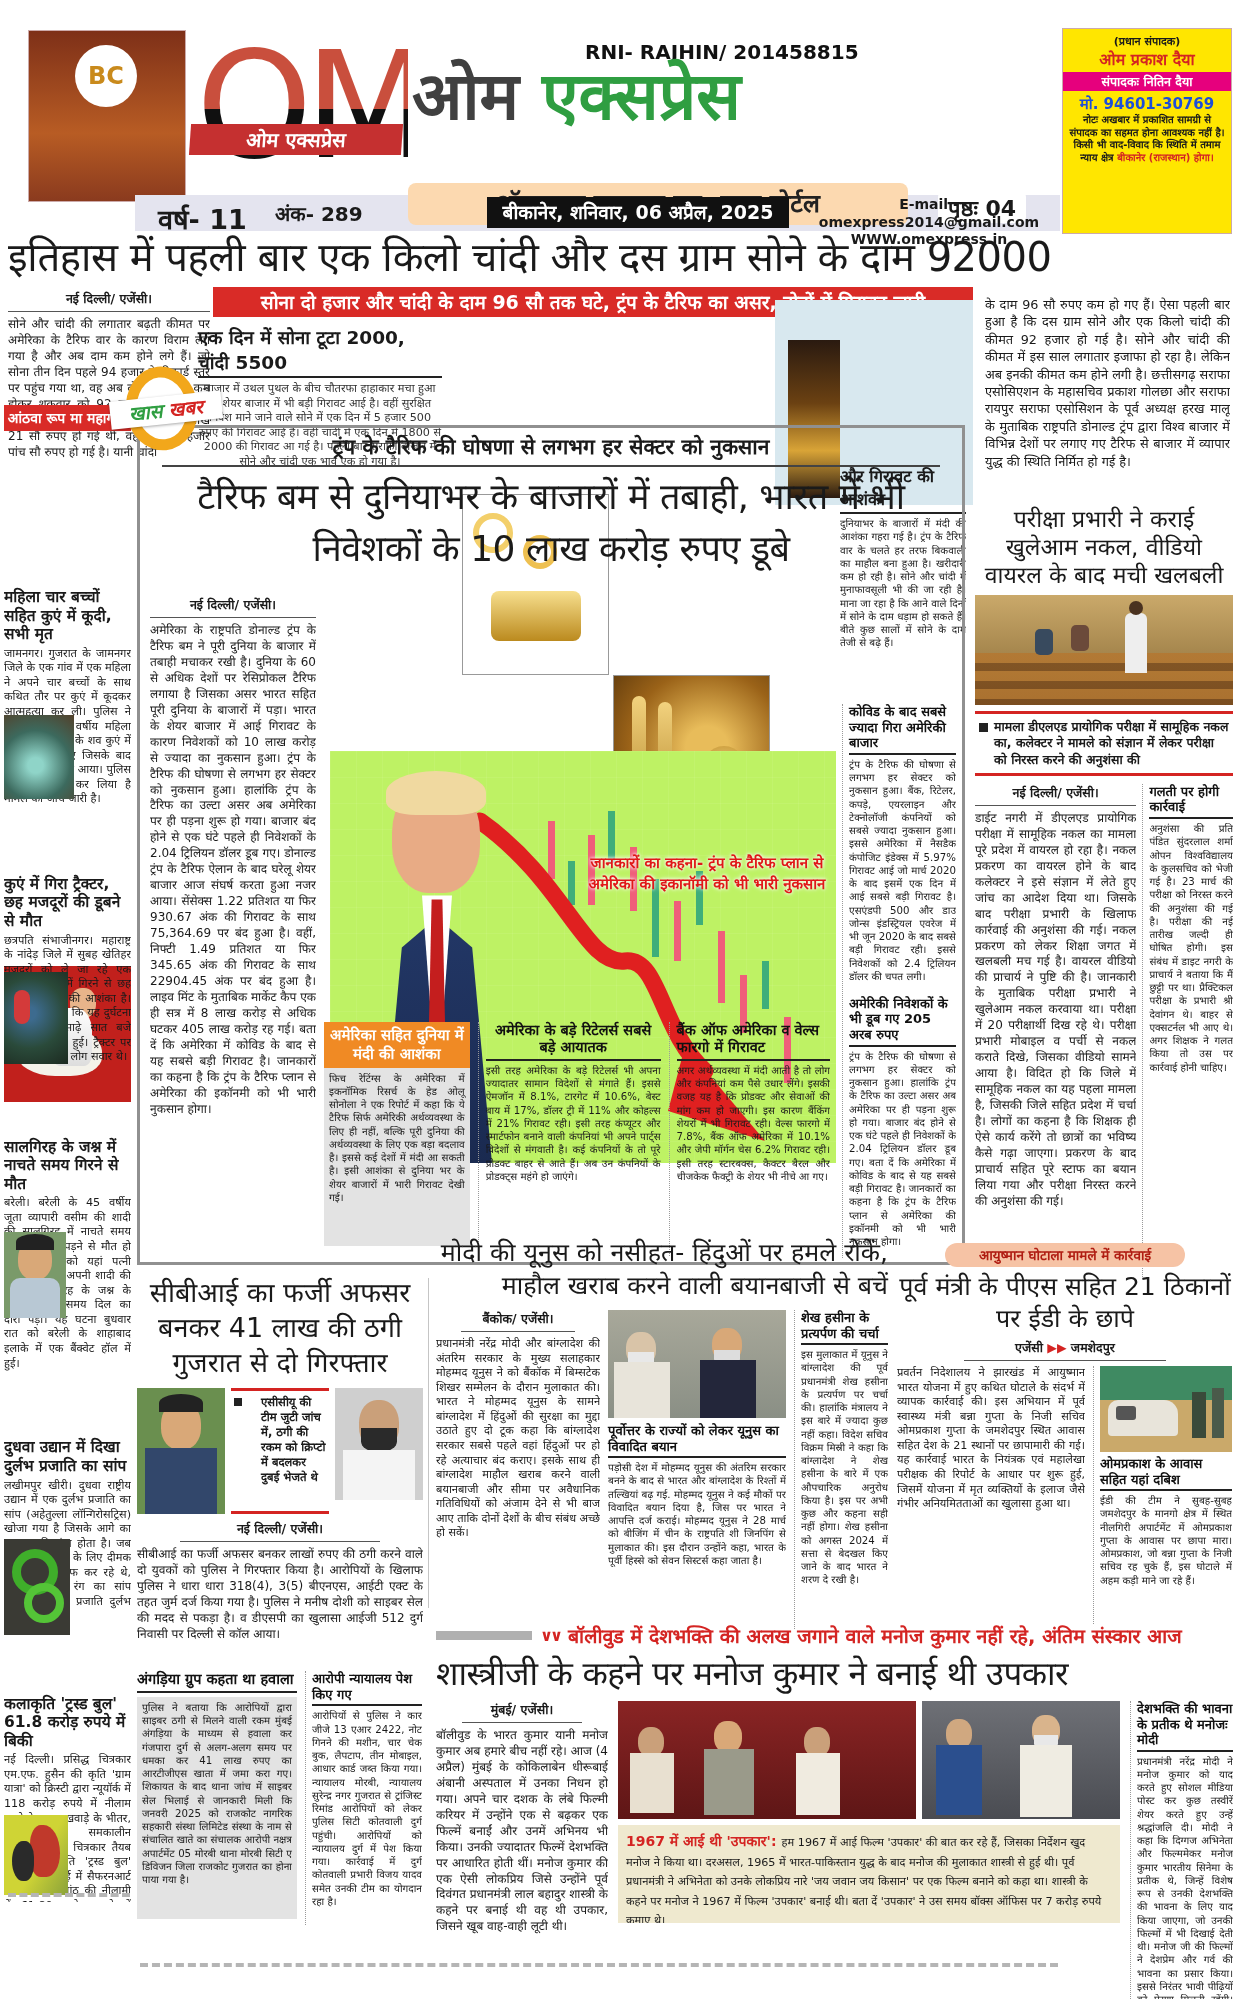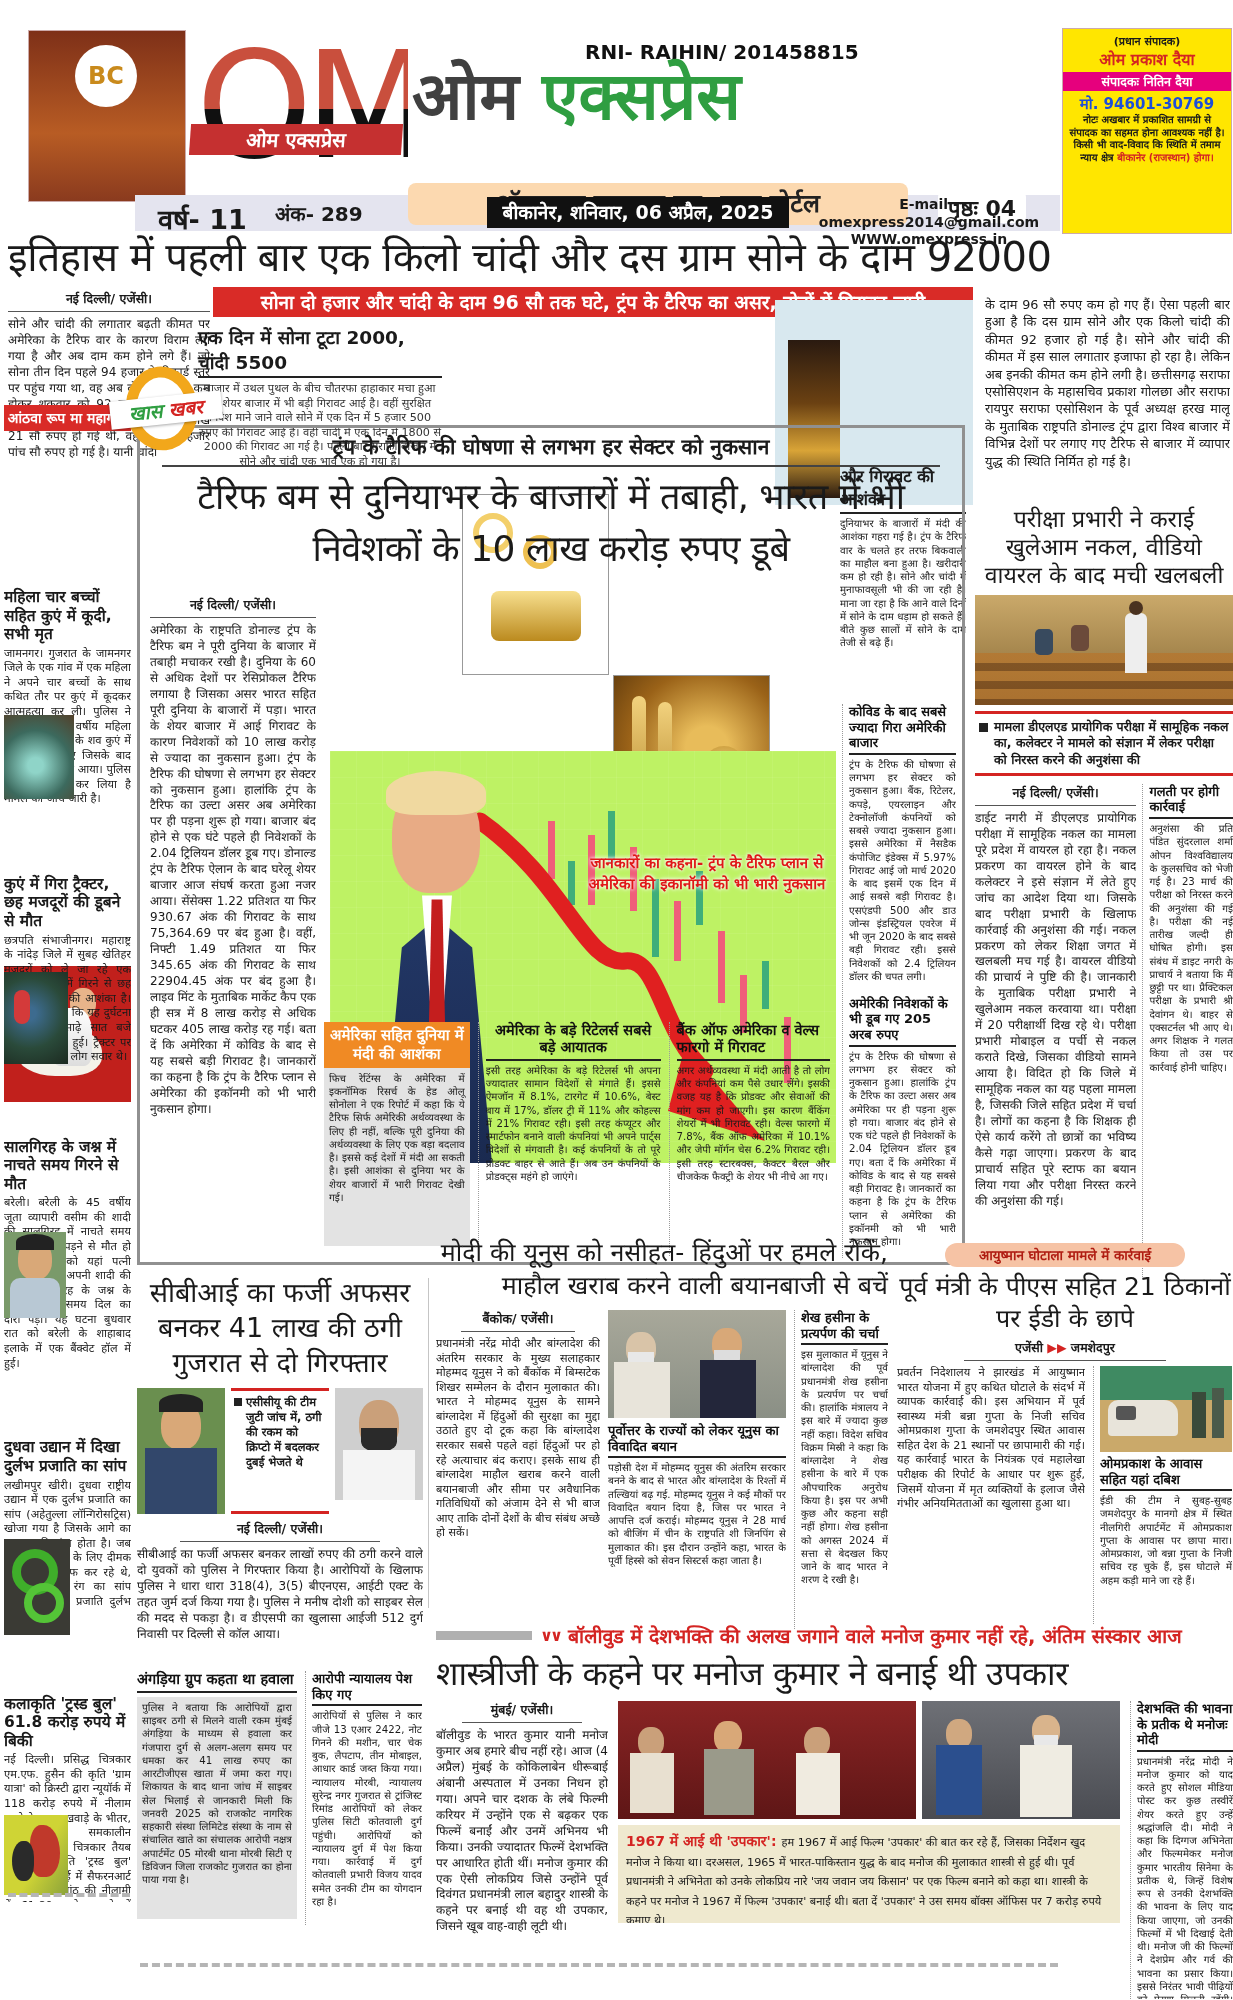--- a/index.html
+++ b/index.html
@@ -267,21 +267,21 @@
   </div>
 
   <div class="a" style="left:137px;top:1275px;width:286px;height:712px;">
     <div class="hl" style="font-size:27px;line-height:1.3;text-align:center;">सीबीआई का फर्जी अफसर बनकर 41 लाख की ठगी गुजरात से दो गिरफ्तार</div>
     <div style="display:flex;gap:6px;margin-top:8px;">
       <div class="photo" style="width:88px;height:126px;background:#6a8f4f;flex:none;">
         <div class="a" style="left:24px;top:14px;width:40px;height:48px;background:#d9a878;border-radius:45%;"></div>
         <div class="a" style="left:22px;top:6px;width:44px;height:18px;background:#222;border-radius:50% 50% 0 0;"></div>
         <div class="a" style="left:8px;top:60px;width:72px;height:66px;background:#32476b;"></div>
       </div>
-      <div style="flex:1;border-top:3px solid #d42422;border-bottom:3px solid #d42422;padding:4px 3px;display:flex;gap:4px;">
+      <div style="flex:1;border-top:3px solid #d42422;border-bottom:3px solid #d42422;padding:4px 3px;display:flex;gap:19px;">
         <span style="width:8px;height:8px;background:#222;margin-top:3px;flex:none;"></span>
         <span class="b" style="font-size:11.5px;line-height:1.3;">एसीसीयू की टीम जुटी जांच में, ठगी की रकम को क्रिप्टो में बदलकर दुबई भेजते थे</span>
       </div>
       <div class="photo" style="width:88px;height:112px;background:#cfcfcf;flex:none;">
         <div class="a" style="left:24px;top:12px;width:40px;height:50px;background:#caa07a;border-radius:45%;"></div>
         <div class="a" style="left:26px;top:40px;width:36px;height:24px;background:#2a2a2a;border-radius:0 0 45% 45%;"></div>
         <div class="a" style="left:8px;top:62px;width:72px;height:50px;background:#f4f4f4;"></div>
       </div>
     </div>
     <div class="by" style="margin-top:6px;width:70%;margin-left:auto;margin-right:auto;">नई दिल्ली/ एजेंसी।</div>

